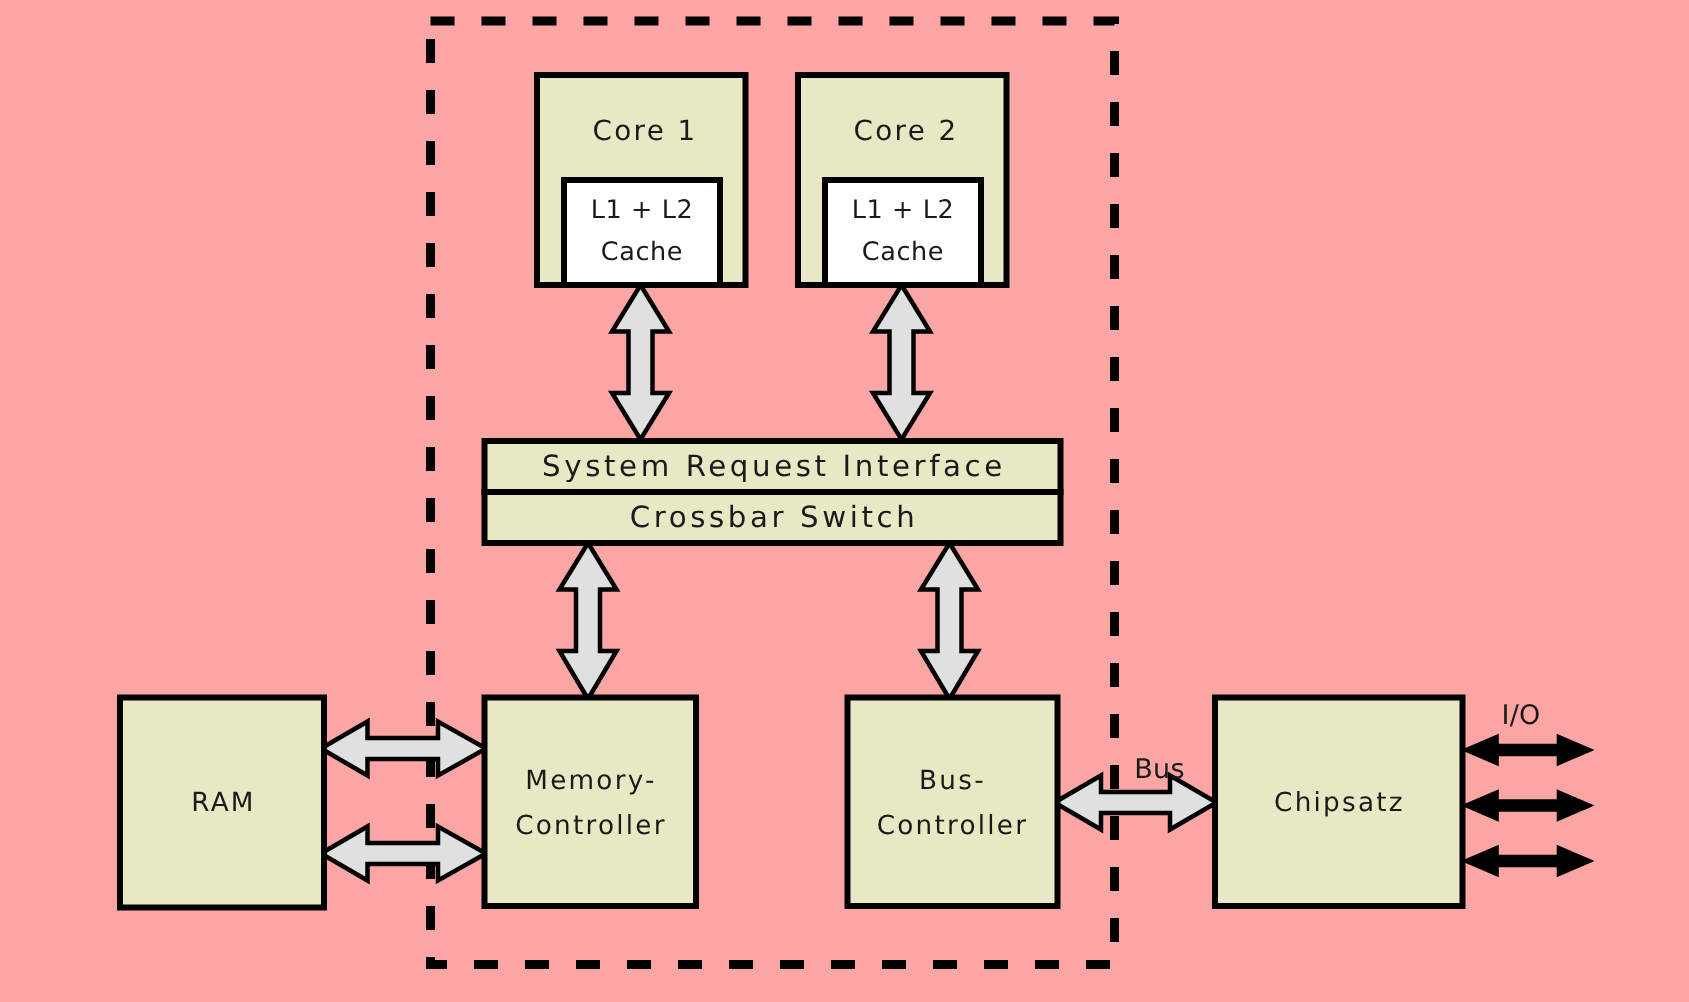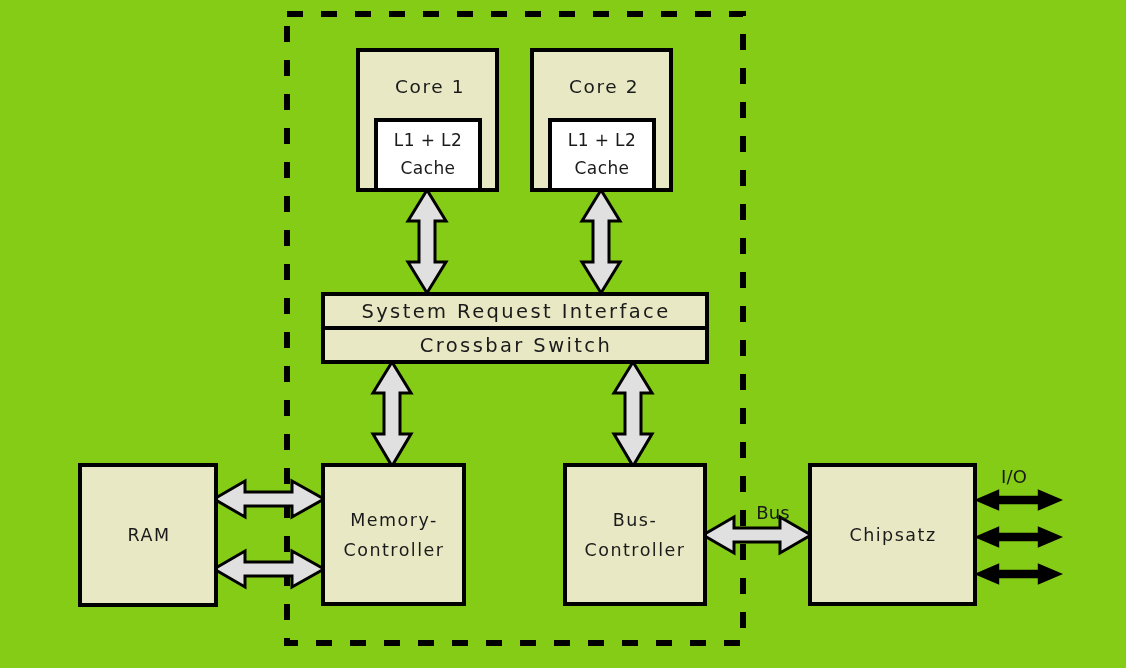--- a/index.html
+++ b/index.html
@@ -7,21 +7,21 @@
     padding: 0;
     background: #ffffff;
   }
   body {
     font-family: "DejaVu Sans", "Liberation Sans", sans-serif;
   }
   #canvas {
     position: relative;
     width: 1126px;
     height: 668px;
-    background: #84cc16;
+    background: #fca5a5;
     overflow: hidden;
   }
   #diagram-svg {
     position: absolute;
     left: 0;
     top: 0;
     width: 1126px;
     height: 668px;
   }
   .box-label {

